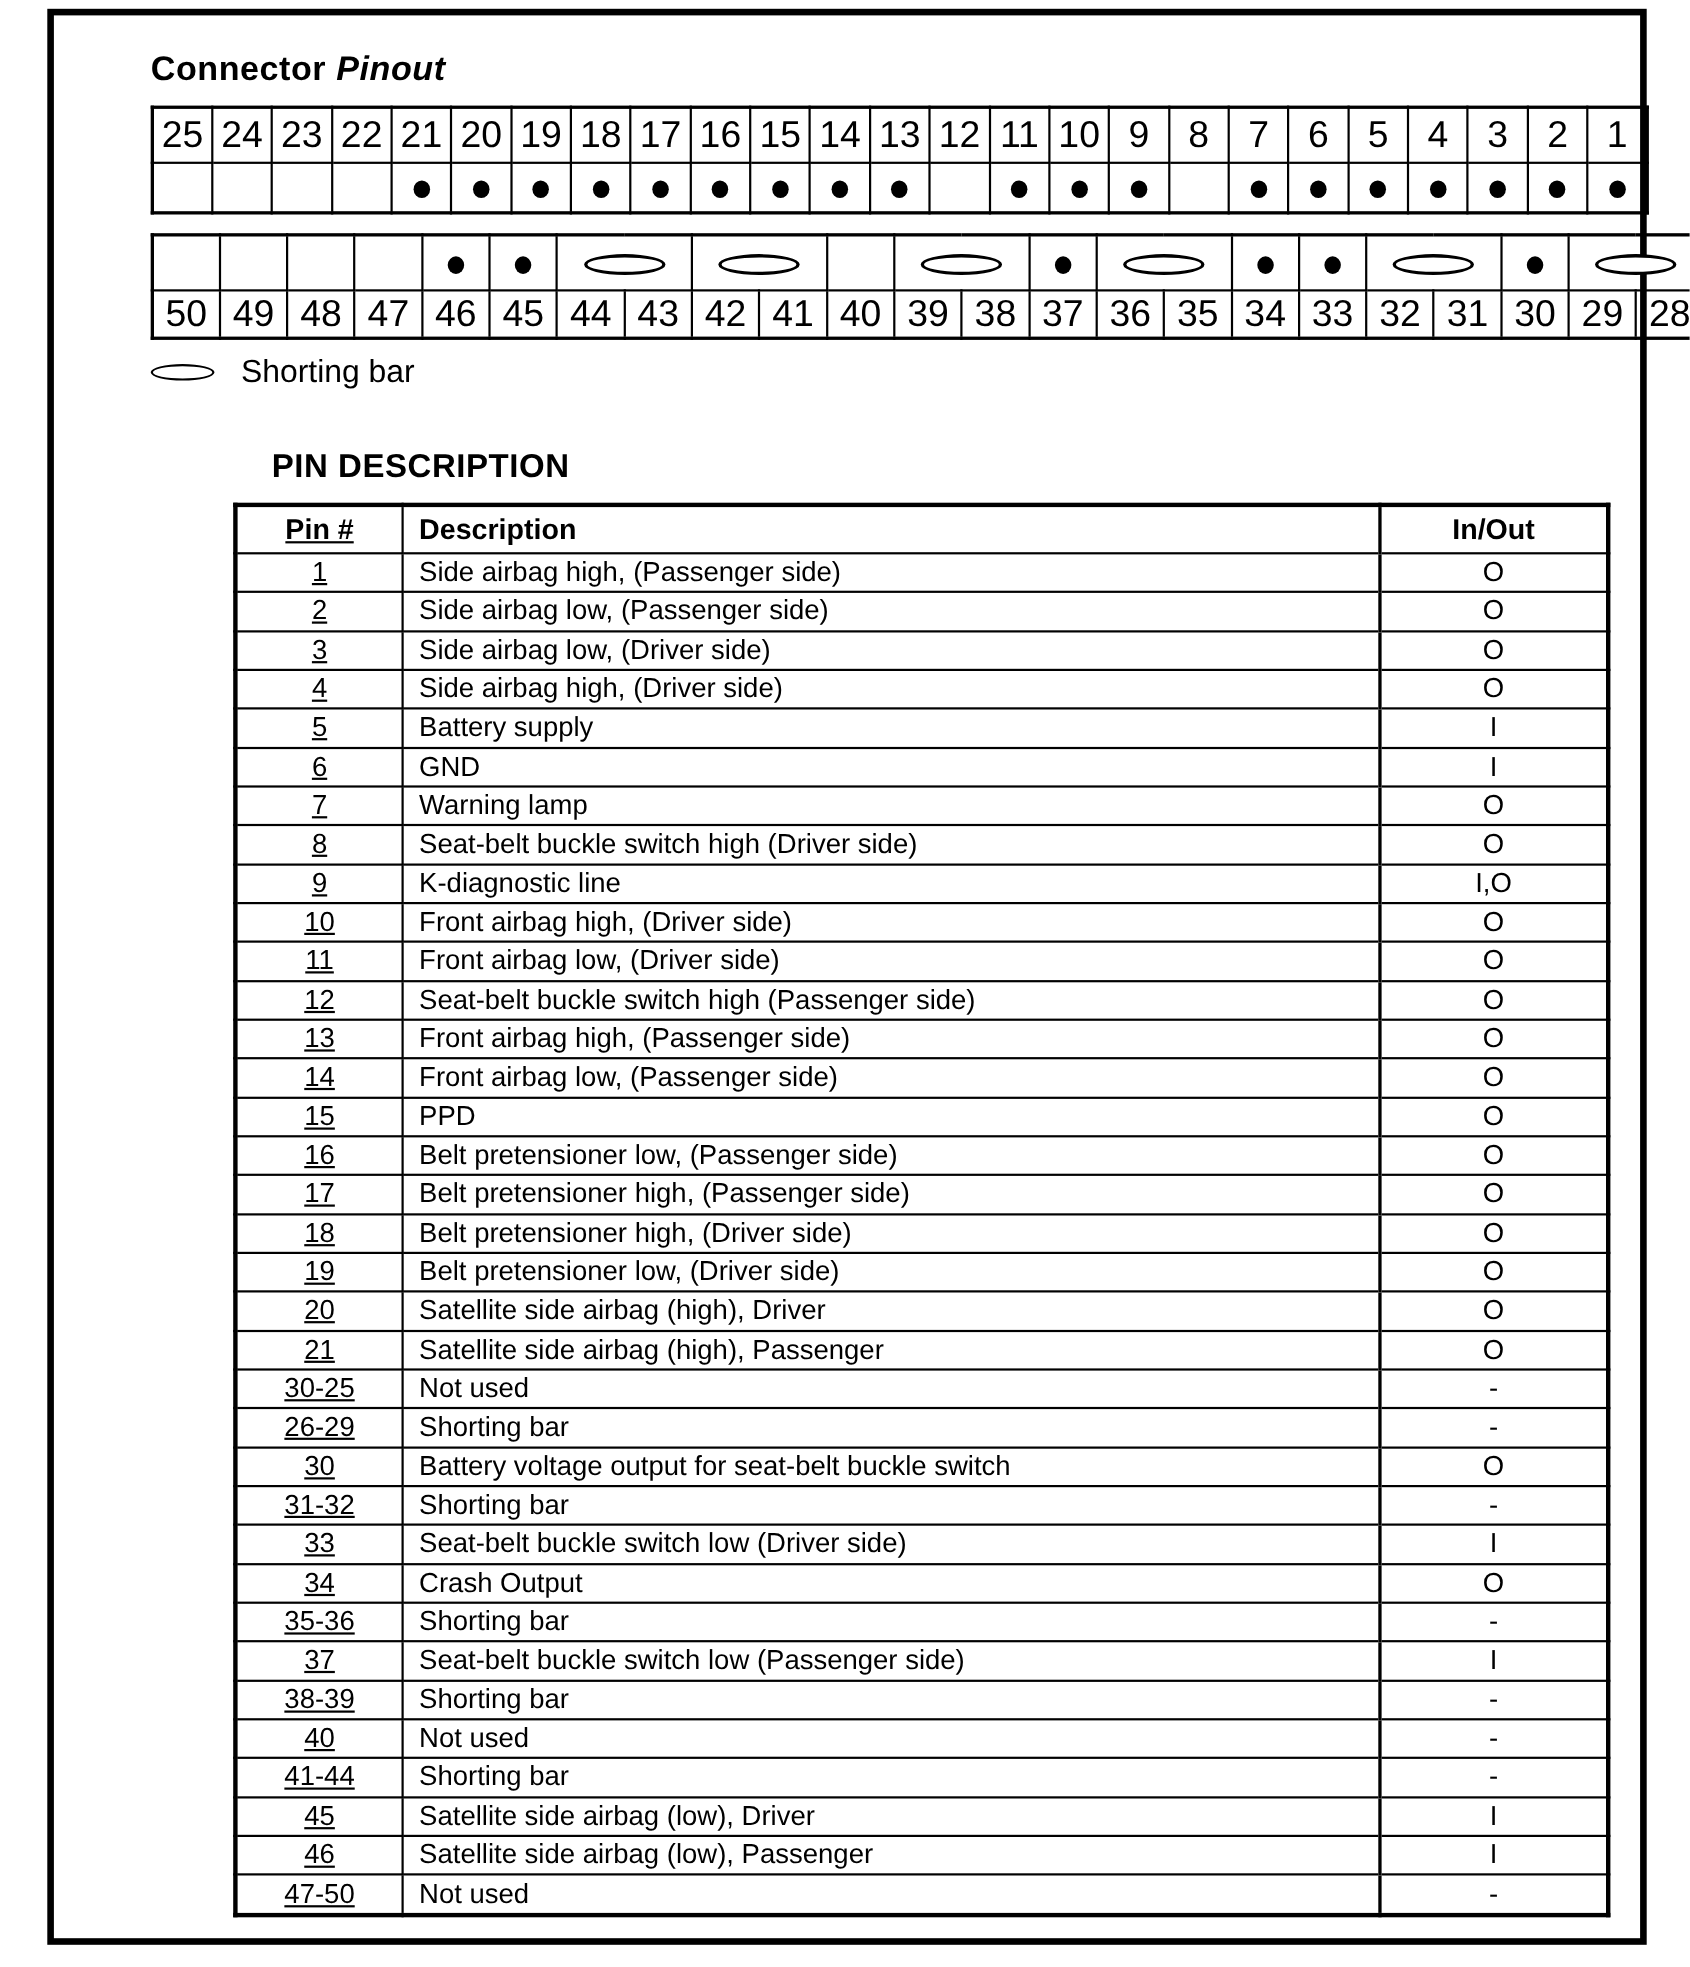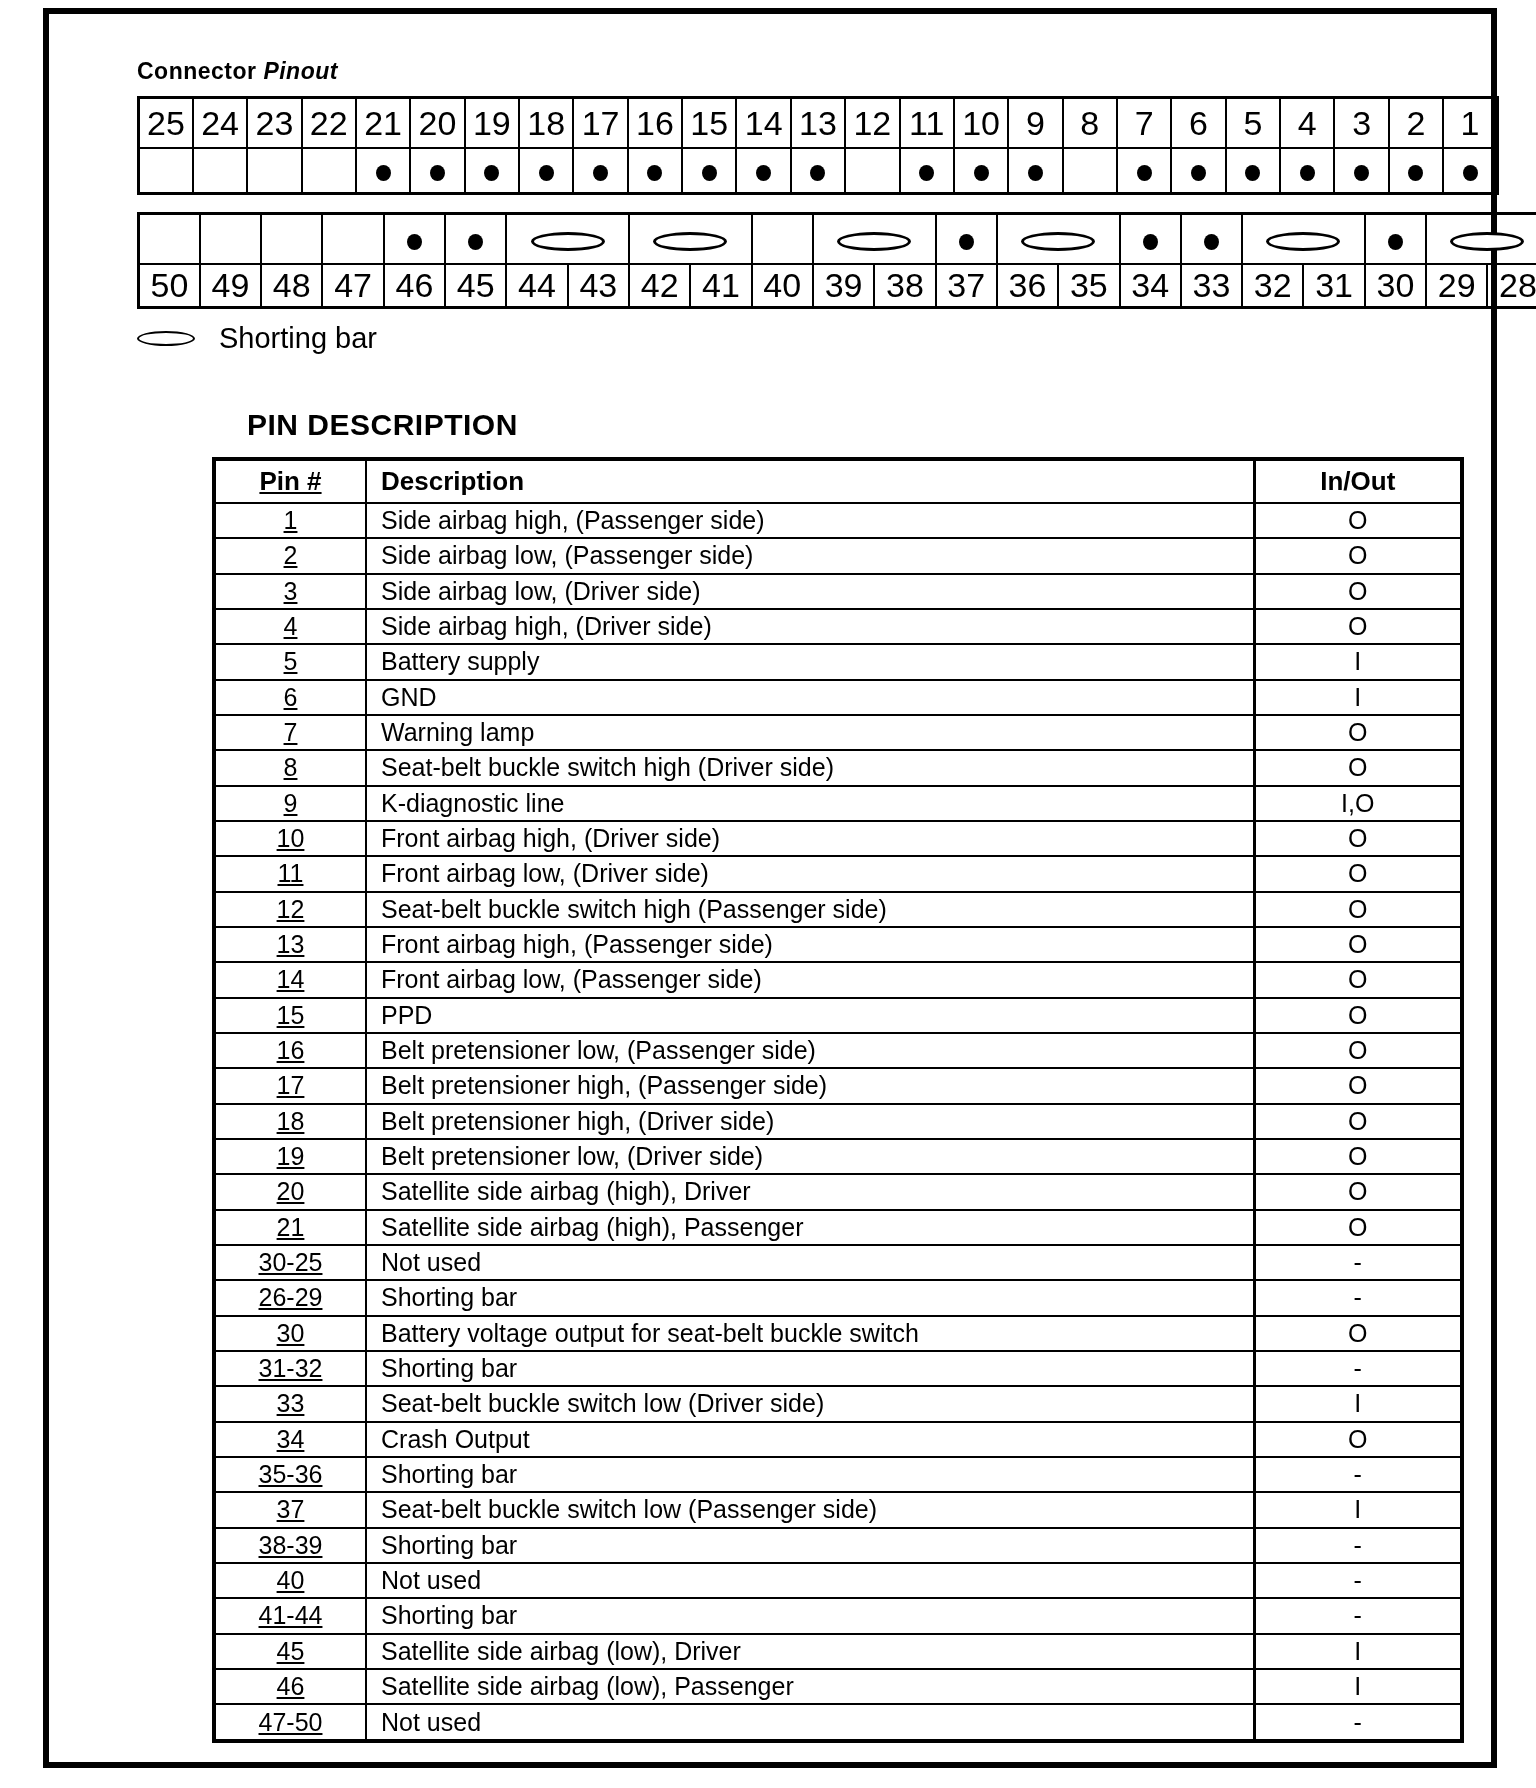--- a/index.html
+++ b/index.html
@@ -6,22 +6,22 @@
   html,body { background:#ffffff; }
   body {
     width:1536px; height:1788px; position:relative;
     font-family:"Liberation Sans", sans-serif; color:#000;
   }
   .frame {
     position:absolute; left:43px; top:8px; width:1454px; height:1760px;
     border:6px solid #000; background:#fff;
   }
   .doc-title {
-    position:absolute; left:88px; top:44px;
-    font-size:23px; font-weight:bold; letter-spacing:0.5px;
+    position:absolute; left:88px; top:31px;
+    font-size:31px; font-weight:bold; letter-spacing:0.5px;
   }
   .doc-title .it { font-style:italic; }
 
   table.pinout {
     position:absolute; border-collapse:collapse; table-layout:fixed;
     border:3px solid #000;
   }
   #pinout-top    { left:88px; top:82px;  width:1362px; }
   #pinout-bottom { left:88px; top:198px; width:1536px; }
   table.pinout td {

